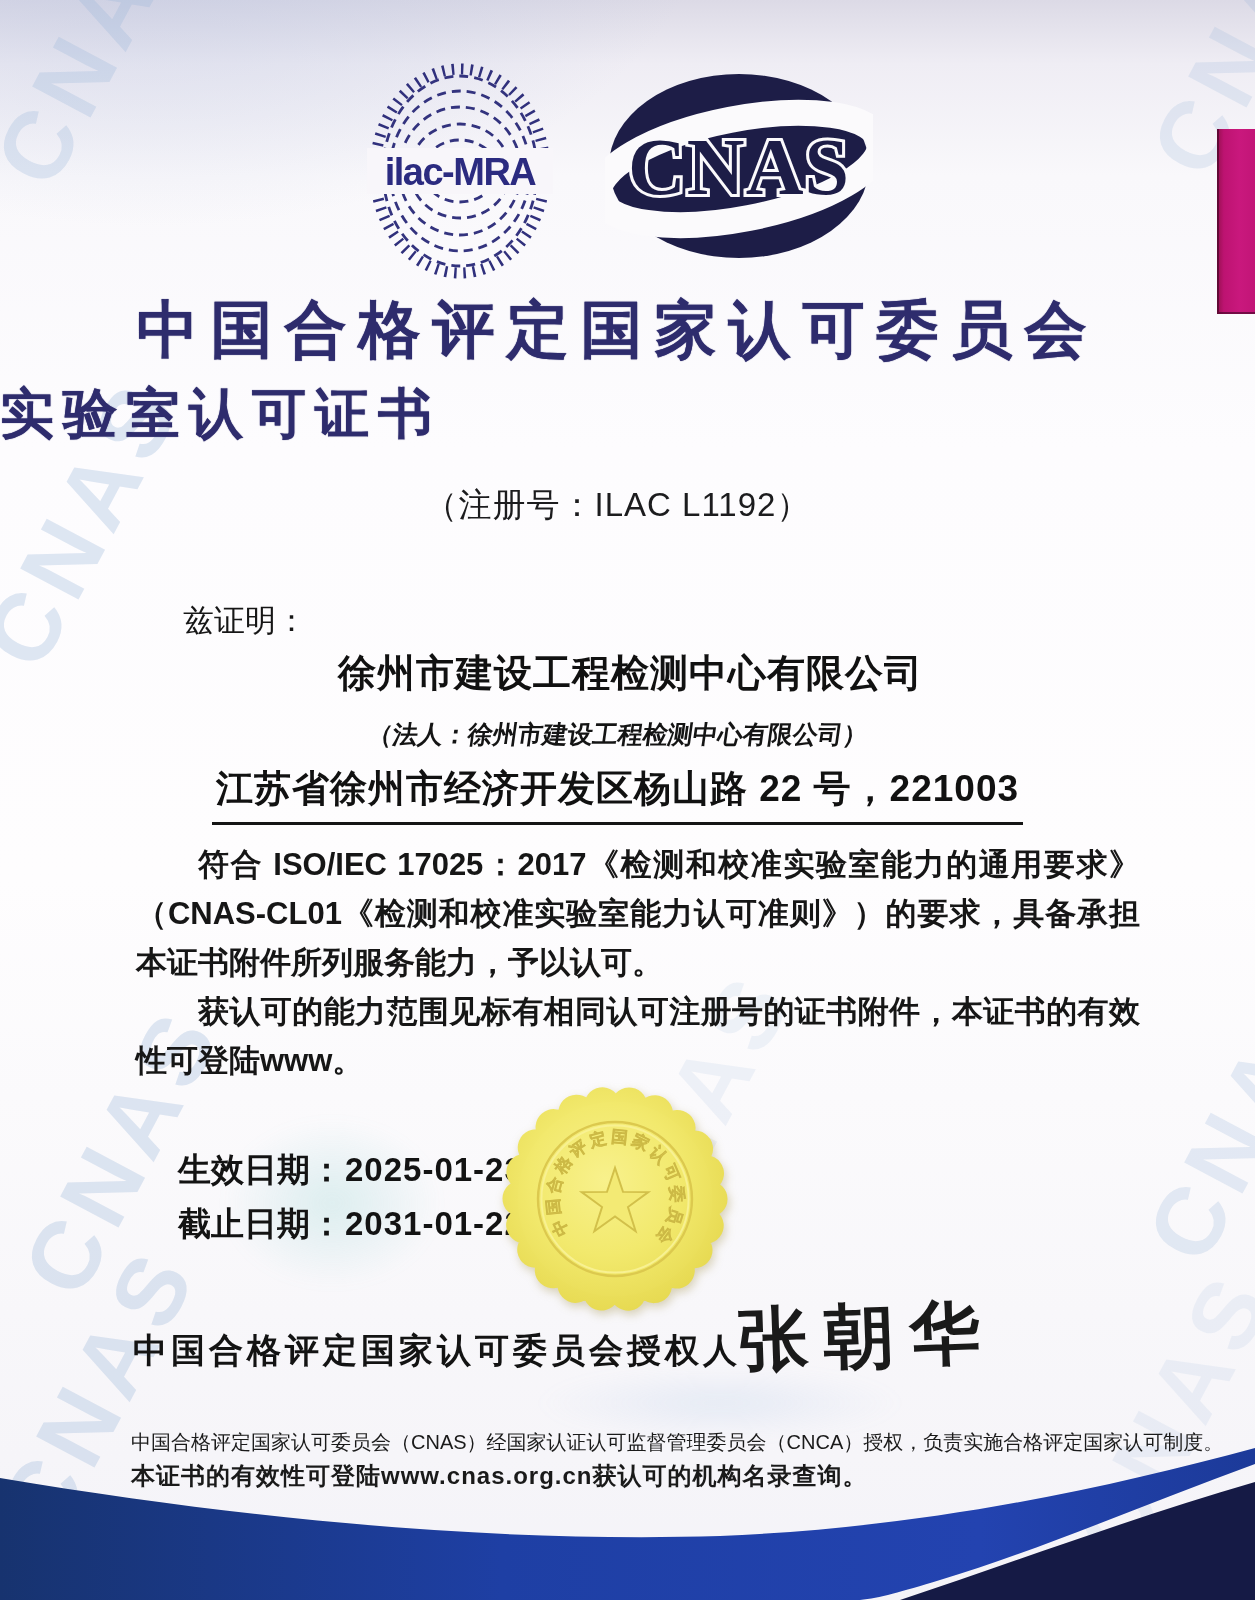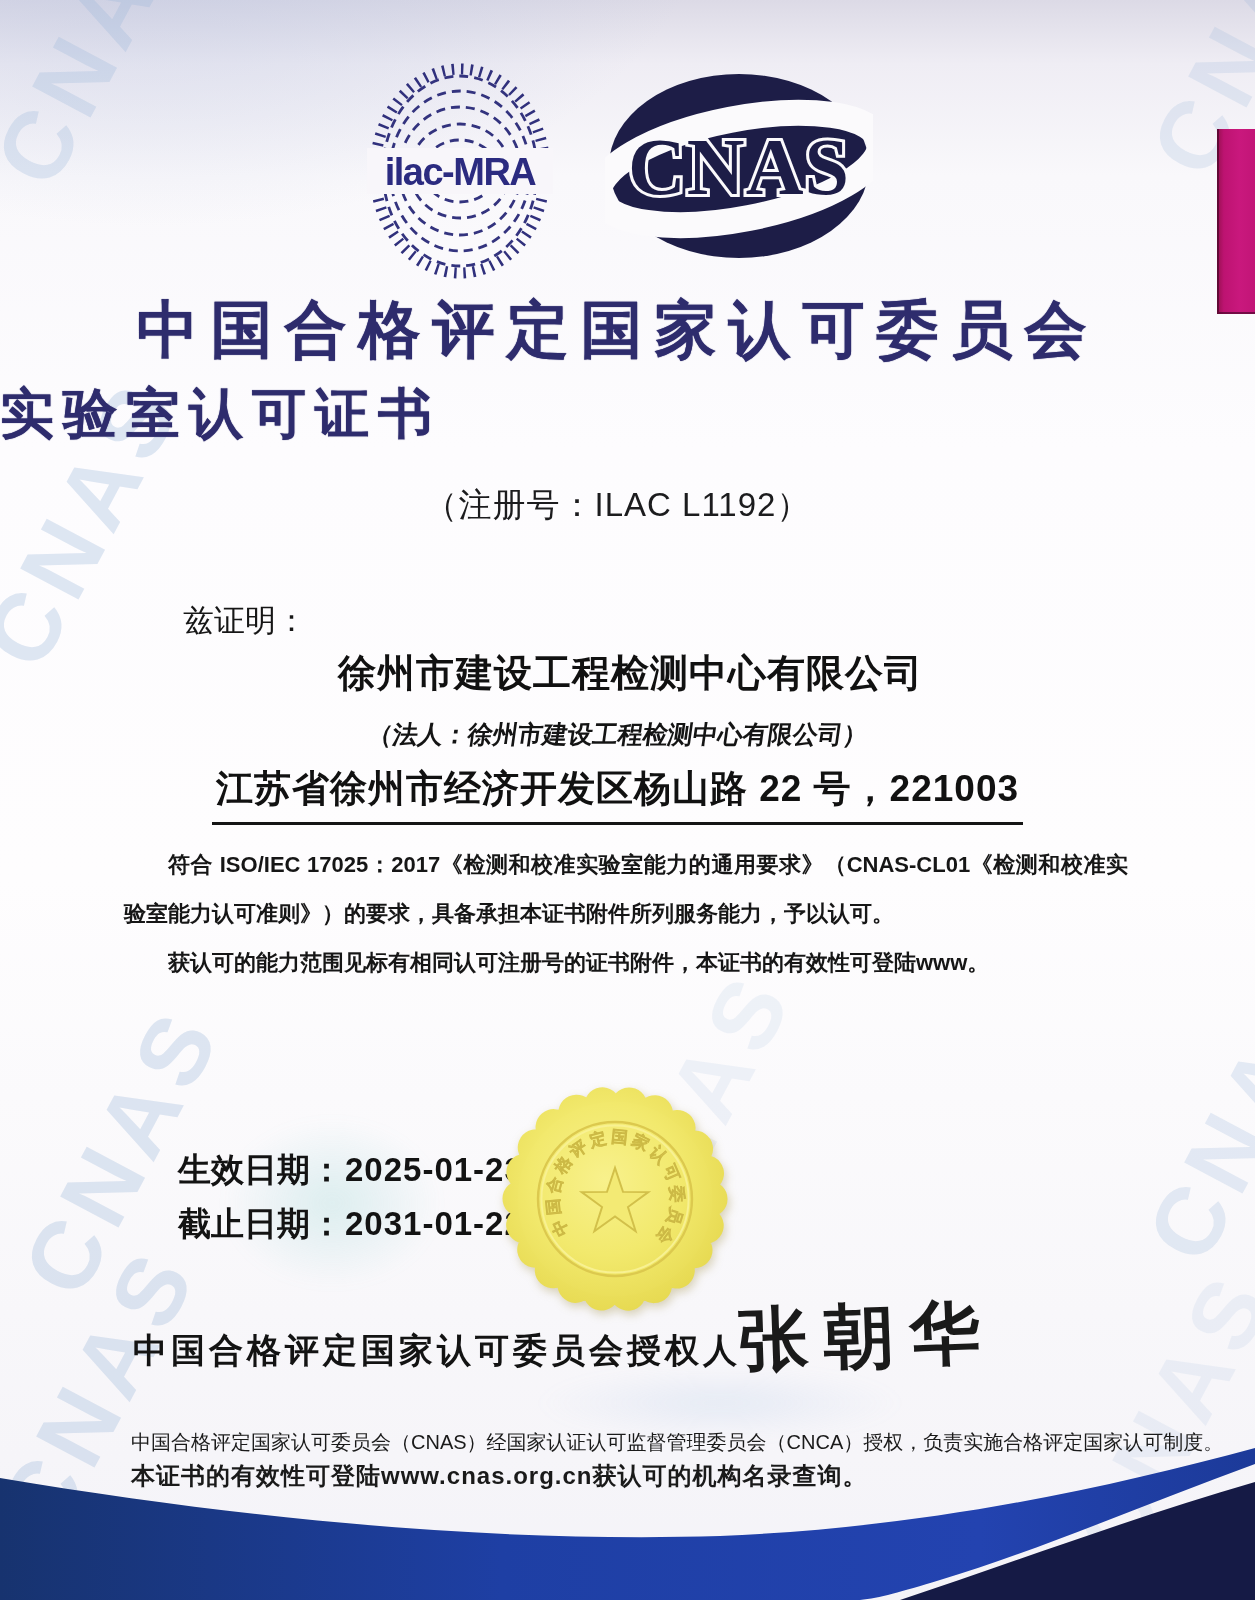--- a/index.html
+++ b/index.html
@@ -42,22 +42,22 @@
     font-size:38px;font-weight:800;letter-spacing:1px;color:#111;margin-left:13px;
   }
   .legal{position:absolute;left:0;top:718px;width:1235px;text-align:center;}
   .legal span{display:inline-block;transform:skewX(-8deg);font-size:25px;font-weight:700;color:#141414;}
   .addr{position:absolute;left:0;top:764px;width:1235px;text-align:center;}
   .addr span{
     display:inline-block;font-size:37px;font-weight:800;color:#111;
     border-bottom:3px solid #151515;padding:0 4px 8px 4px;letter-spacing:1px;
   }
   .paras{
-    position:absolute;left:124px;top:840px;width:1004px;
-    font-size:22px;font-weight:600;color:#161616;line-height:49px;text-align:justify;
+    position:absolute;left:136px;top:840px;width:1004px;
+    font-size:31px;font-weight:600;color:#161616;line-height:49px;text-align:justify;
   }
   .paras p{margin:0;text-indent:2em;}
   .dates{position:absolute;left:178px;top:1150px;font-size:33px;font-weight:700;color:#131313;}
   .dates .drow{line-height:40px;}
   .dates .drow + .drow{margin-top:14px;}
   .dates .dval{letter-spacing:1px;margin-left:2px;}
   .seal{position:absolute;left:501px;top:1085px;filter:drop-shadow(2px 4px 5px rgba(140,120,30,.30));}
   .authlabel{
     position:absolute;left:133px;top:1328px;font-size:34px;font-weight:800;
     letter-spacing:4px;color:#131313;

